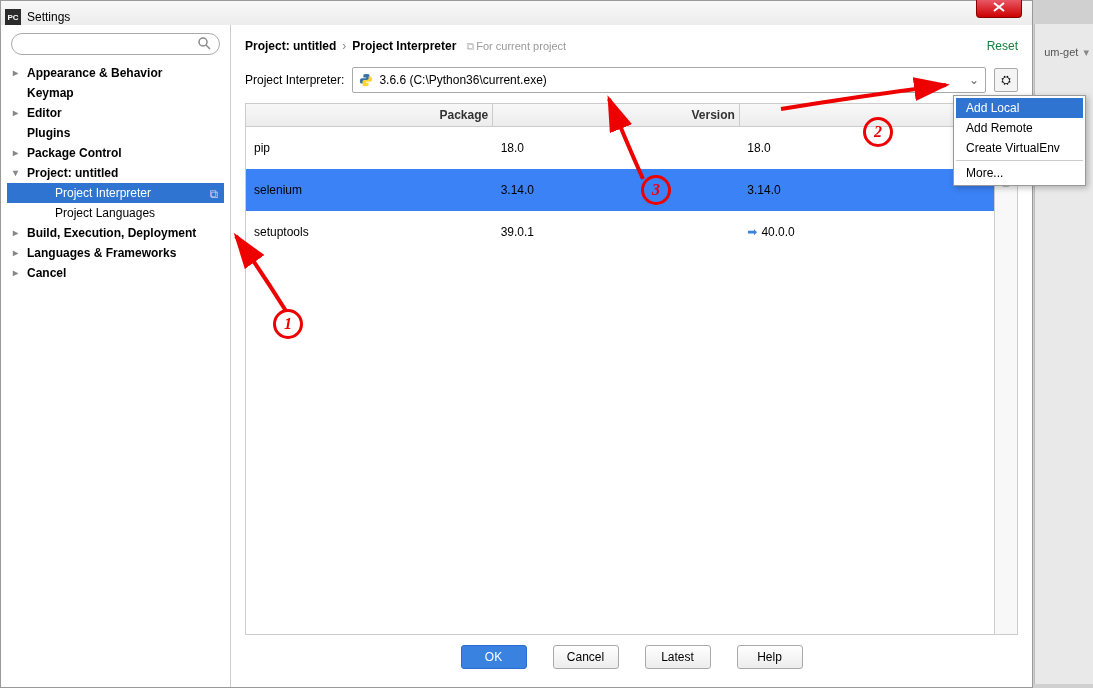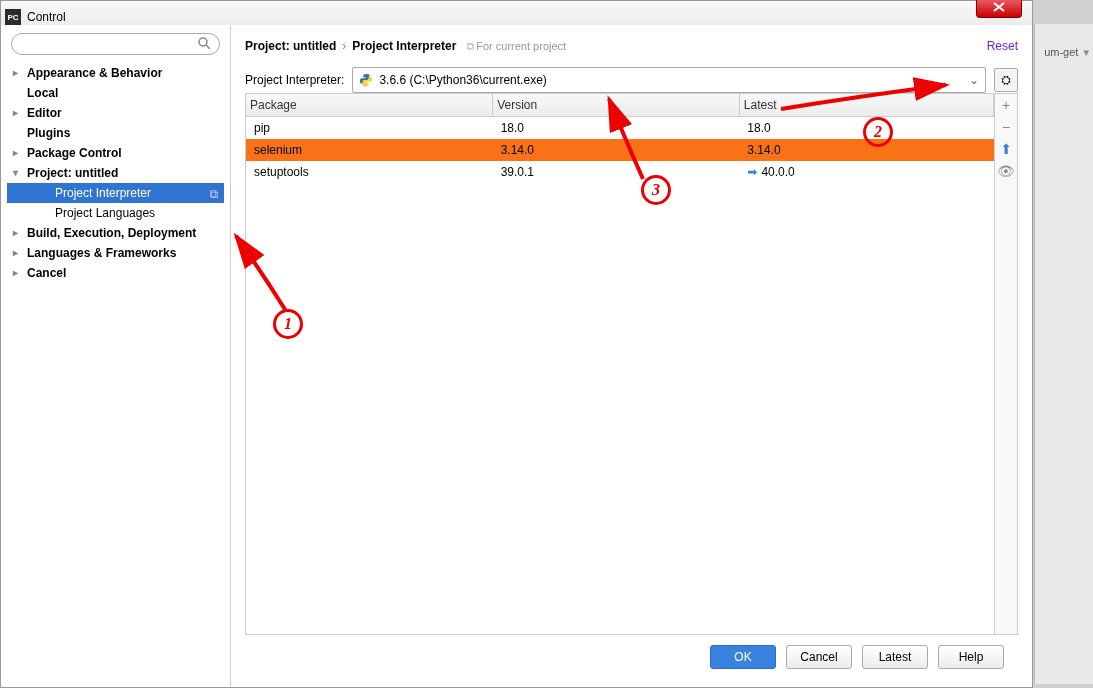--- a/index.html
+++ b/index.html
@@ -20,36 +20,36 @@
 .treeitem.child{padding-left:48px;font-weight:normal}
 .treeitem.selected{background:#2f74d0;color:#fff}
 .treeitem .arrow{position:absolute;left:6px;top:4px;color:#888;font-size:10px}
 .treeitem.selected .copyicon{position:absolute;right:6px;top:4px;color:#dce}
 .main{flex:1;display:flex;flex-direction:column;padding:14px 14px 8px 14px;position:relative}
 .breadcrumb{display:flex;align-items:center;gap:6px;margin-bottom:14px}
 .breadcrumb .crumb{font-weight:bold}
 .breadcrumb .sep{color:#888}
 .breadcrumb .note{color:#999;font-size:11px;margin-left:4px}
 .breadcrumb .note .icon{color:#bbb;margin-right:2px}
-.reset{margin-left:auto;color:#6d28d9;cursor:pointer}
-.interpRow{display:flex;align-items:center;gap:8px;}
+.reset{margin-left:auto;color:#15803d;cursor:pointer}
+.interpRow{display:flex;align-items:center;gap:8px;margin-bottom:10px}
 .interpRow label{white-space:nowrap}
 .interpSelect{flex:1;height:24px;border:1px solid #aaa;border-radius:2px;display:flex;align-items:center;padding:0 6px;background:#fff;gap:6px;cursor:pointer}
 .interpSelect .pyicon{width:14px;height:14px}
 .interpSelect .dd{margin-left:auto;color:#666}
 .tablewrap{flex:1;border:1px solid #ccc;display:flex;position:relative}
 table{border-collapse:collapse;flex:1;height:min-content}
-th{background:linear-gradient(#f8f8f8,#ececec);border:1px solid #ccc;border-top:none;text-align:left;font-weight:normal;padding:4px;color:#333}
+th{background:linear-gradient(#f8f8f8,#ececec);border:1px solid #ccc;border-top:none;text-align:right;font-weight:bold;padding:4px;color:#333}
 th:first-child{border-left:none}
-td{padding:2px 8px;border-bottom:0;height:18px}
-tr.odd{background:#f97316}
+td{padding:12px 8px;border-bottom:0;height:18px}
+tr.odd{background:#3b82f6}
 .sidetools{width:22px;display:flex;flex-direction:column;border-left:1px solid #ccc;background:#f8f8f8}
 .sidetools div{height:22px;display:flex;align-items:center;justify-content:center;color:#888;cursor:pointer;font-size:14px}
 .upgrade{color:#3a82e0;margin-right:4px}
-.bottombar{height:44px;border-top:0;display:flex;align-items:center;justify-content:flex-end;gap:10px;padding:0 14px}
+.bottombar{height:44px;border-top:0;display:flex;align-items:center;justify-content:center;gap:26px;padding:0 14px}
 .btn{min-width:66px;height:24px;border:1px solid #aaa;background:linear-gradient(#fff,#ececec);border-radius:3px;cursor:pointer;font-size:12px}
 .btn.primary{background:#3a82e0;color:#fff;border-color:#2a6dcf}
 
 .ctxmenu{position:absolute;top:70px;right:-54px;width:127px;background:#fff;border:1px solid #999;box-shadow:2px 2px 6px rgba(0,0,0,.25);padding:2px;z-index:10}
 .ctxmenu div{padding:3px 10px;cursor:pointer;white-space:nowrap}
 .ctxmenu div.sel{background:#2f74d0;color:#fff}
 .ctxmenu hr{margin:2px 0;border:none;border-top:1px solid #ccc}
 
 .anno{position:absolute;z-index:20;pointer-events:none}
 .circle{width:24px;height:24px;border:3px solid #e00;border-radius:50%;color:#e00;font-weight:bold;font-size:16px;display:flex;align-items:center;justify-content:center;font-style:italic;font-family:Georgia,serif}
@@ -58,21 +58,21 @@
 .bg-right .tab .dd{color:#888;margin-left:2px}
 svg.arrow-svg{position:absolute;overflow:visible}
 </style>
 </head>
 <body>
 
 <div class="window">
 
   <div class="titlebar">
     <div class="appicon">PC</div>
-    <div class="title">Control</div>
+    <div class="title">Settings</div>
     <div class="closebtn">
       <svg width="14" height="10" viewBox="0 0 14 10">
           <path d="M2 1 L12 9 M12 1 L2 9" stroke="#fff" stroke-width="2"></path>
         </svg>
     </div>
   </div>
 
   <div class="body">
 
     <div class="sidebar">
@@ -80,21 +80,21 @@
         <input class="search" type="text" style="">
         <span class="mag">
           <svg width="16" height="16" viewBox="0 0 16 16">
               <circle cx="7" cy="7" r="4" fill="none" stroke="#888" stroke-width="1.5"></circle>
               <line x1="10" y1="10" x2="14" y2="14" stroke="#888" stroke-width="1.5"></line>
             </svg>
         </span>
       </div>
       <div class="tree">
         <div class="treeitem bold"><span class="arrow">▸</span><span>Appearance &amp; Behavior</span></div>
-        <div class="treeitem bold"><span>Local</span></div>
+        <div class="treeitem bold"><span>Keymap</span></div>
         <div class="treeitem bold"><span class="arrow">▸</span><span>Editor</span></div>
         <div class="treeitem bold"><span>Plugins</span></div>
         <div class="treeitem bold"><span class="arrow">▸</span><span>Package Control</span></div>
         <div class="treeitem bold"><span class="arrow">▾</span><span>Project: untitled</span></div>
         <div class="treeitem child selected"><span>Project Interpreter</span><span class="copyicon">⧉</span></div>
         <div class="treeitem child"><span>Project Languages</span></div>
         <div class="treeitem bold"><span class="arrow">▸</span><span>Build, Execution, Deployment</span></div>
         <div class="treeitem bold"><span class="arrow">▸</span><span>Languages &amp; Frameworks</span></div>
         <div class="treeitem bold"><span class="arrow">▸</span><span>Cancel</span></div>
       </div>
@@ -159,20 +159,27 @@
         </div>
       </div>
 
       <div class="bottombar">
         <button class="btn primary">OK</button>
         <button class="btn">Cancel</button>
         <button class="btn">Latest</button>
         <button class="btn">Help</button>
       </div>
 
+      <div class="ctxmenu">
+        <div class="sel">Add Local</div>
+        <div>Add Remote</div>
+        <div>Create VirtualEnv</div>
+        <hr>
+        <div>More...</div>
+      </div>
 
     </div>
   </div>
 
   <div class="anno" style="top:308px;left:272px">
       <div class="circle">1</div>
     </div>
   <div class="anno" style="top:116px;left:862px">
       <div class="circle">2</div>
     </div>

